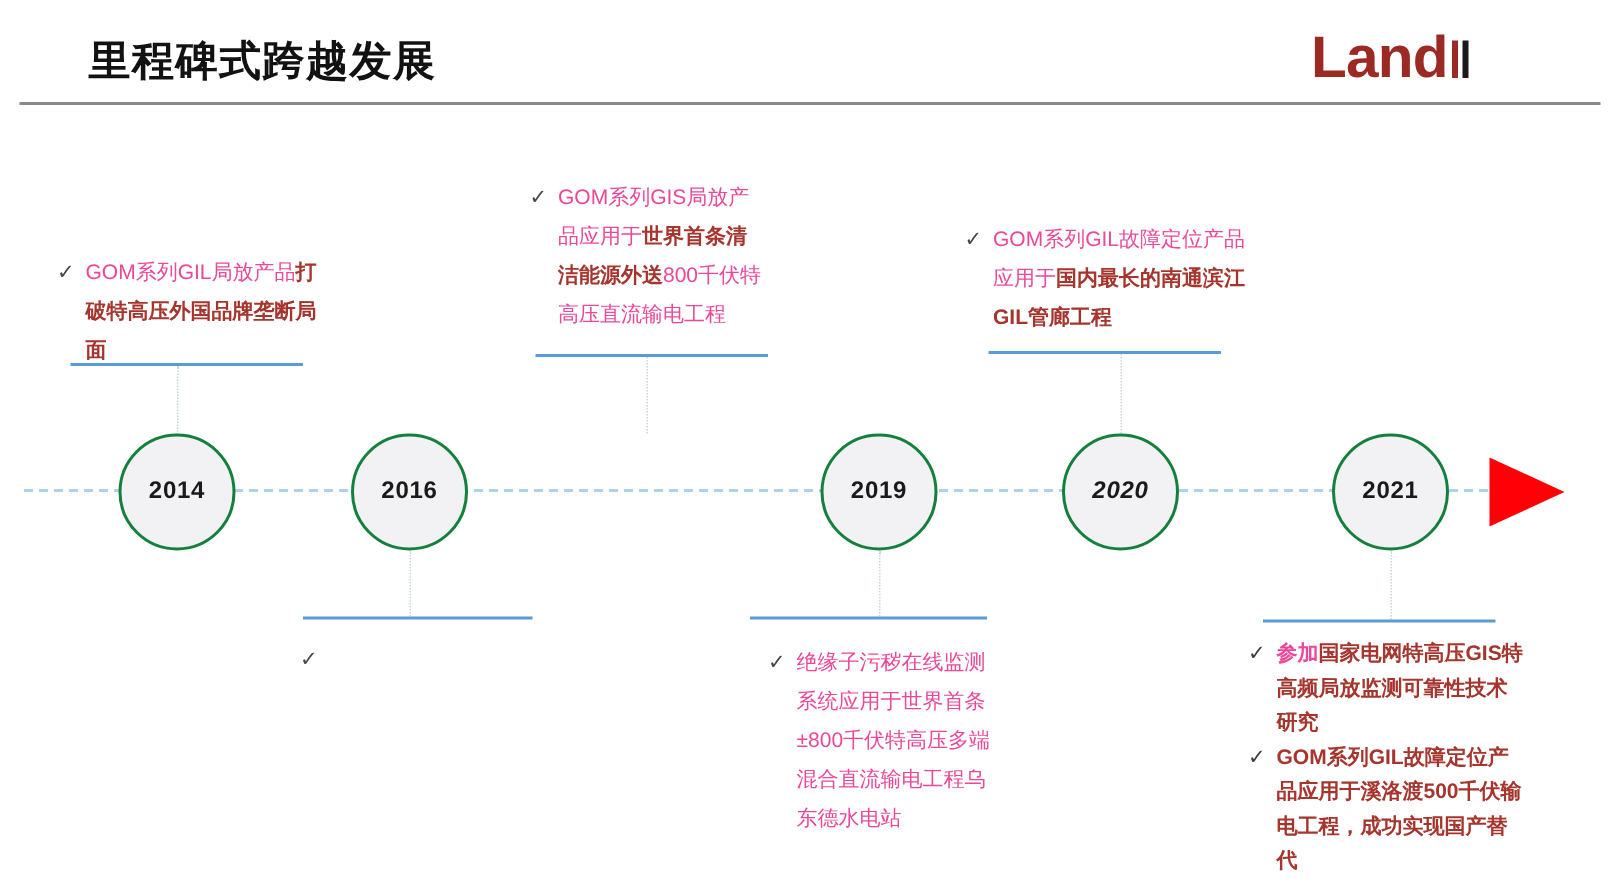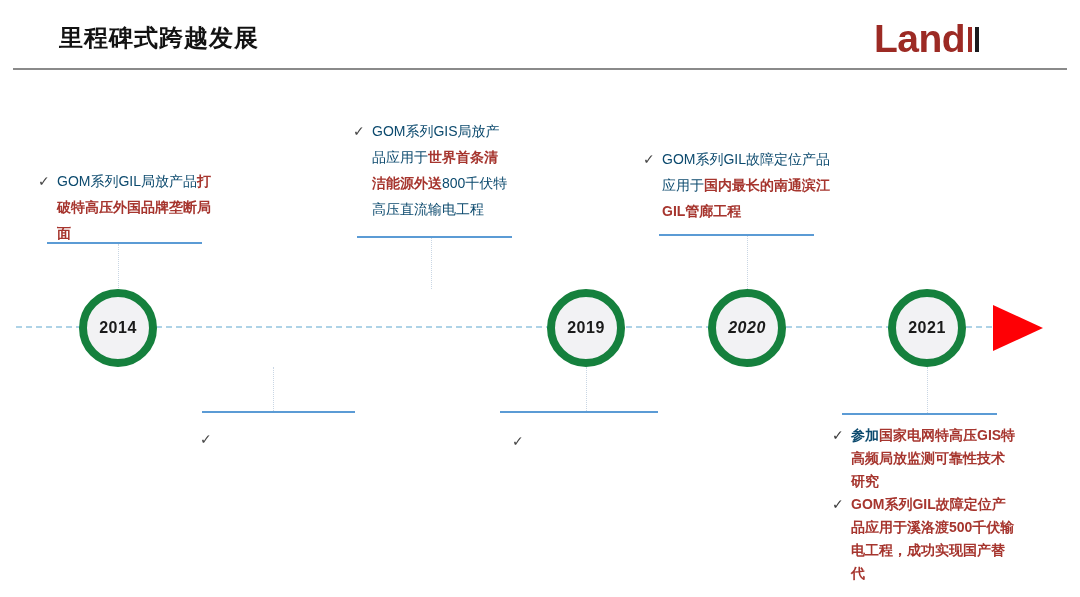--- a/index.html
+++ b/index.html
@@ -5,21 +5,21 @@
   html,body { margin:0; padding:0; background:#ffffff; }
   body { font-family:"Liberation Sans","DejaVu Sans",sans-serif; }
   #slide {
     position:relative; width:1080px; height:597px; background:#ffffff;
     overflow:hidden;
   }
 
   
   .page-title {
     position:absolute; left:59px; top:22px;
-    font-size:24px; font-weight:800; color:#121212; letter-spacing:1px;
+    font-size:28px; font-weight:800; color:#121212; letter-spacing:1px;
   }
   .logo {
     position:absolute; left:874px; top:20px; height:38px;
     display:flex; align-items:center;
     font-size:39px; font-weight:800; letter-spacing:-0.5px;
   }
   .logo .land  { color:#9c2a24; }
   .logo .power { color:#1a1a1d; }
   .logo .bar   { display:inline-block; width:4px; height:25px; margin:0 1.5px; }
   .logo .bar.red   { background:#9c2a24; margin-left:3px; }
@@ -31,21 +31,21 @@
 
   
   .dash-line {
     position:absolute; left:16px; top:326px; width:986px; height:0;
     border-top:2px dashed #aed3e7;
   }
   .circle {
     position:absolute; top:289px; width:78px; height:78px;
     border-radius:50%;
     background:#f2f2f4;
-    border:8px solid #15803d;
+    border:2px solid #15803d;
     box-sizing:border-box;
     display:flex; align-items:center; justify-content:center;
     font-size:16px; font-weight:700; color:#1a1a1a; letter-spacing:0.5px;
   }
   .ci-2014 { left:79px; }
   .ci-2016 { left:234px; }
   .ci-2018 { left:391px; }
   .ci-2019 { left:547px;align-items:center; }
   .ci-2020 { left:708px;font-style:italic; }
   .ci-2021 { left:888px; }
@@ -86,21 +86,21 @@
   .tb-2018 { left:353px; top:118px; width:158px; }
   .tb-2019 { left:512px; top:428px; width:157px; }
   .tb-2020 { left:643px; top:146px; width:196px; }
   .tb-2021 { left:832px; top:424px; width:184px; line-height:23px; font-weight:700; }
 
   .item { display:flex; align-items:flex-start; }
   .check { flex:0 0 19px; width:19px; color:#474747; font-weight:400; }
   .tb-2021 .check { font-weight:700; color:#3c3c3c; }
   .txt { flex:1; }
   .hl { color:#a6352e; font-weight:700; }
-  .pre, .post { color:#0c4a6e; }
+  .pre, .post { color:#ec4899; }
 </style>
 </head>
 <body>
 
 <div id="slide">
 
   <div class="page-title">里程碑式跨越发展</div>
   <div class="logo">
     <span class="land">Land</span>
     <span class="bar red"></span>
@@ -121,20 +121,23 @@
   <div class="bluebar bar-2014"></div>
   <div class="bluebar bar-2016"></div>
   <div class="bluebar bar-2018"></div>
   <div class="bluebar bar-2019"></div>
   <div class="bluebar bar-2020"></div>
   <div class="bluebar bar-2021"></div>
 
   <div class="circle ci-2014">
       <span>2014</span>
     </div>
+  <div class="circle ci-2016">
+      <span>2016</span>
+    </div>
   <div class="circle ci-2019">
       <span>2019</span>
     </div>
   <div class="circle ci-2020">
       <span>2020</span>
     </div>
   <div class="circle ci-2021">
       <span>2021</span>
     </div>
 
@@ -158,20 +161,23 @@
       <span class="check">✓</span>
       <span class="txt">
         <span class="pre">GOM系列GIS局放产品应用于</span><span class="hl">世界首条清洁能源外送</span><span class="post">800千伏特高压直流输电工程</span>
       </span>
     </div>
   </div>
 
   <div class="textblock tb-2019">
     <div class="item">
       <span class="check">✓</span>
+      <span class="txt">
+        <span class="pre">绝缘子污秽在线监测系统应用于世界首条±800千伏特高压多端混合直流输电工程乌东德水电站</span><span class="hl"></span><span class="post"></span>
+      </span>
     </div>
   </div>
 
   <div class="textblock tb-2020">
     <div class="item">
       <span class="check">✓</span>
       <span class="txt">
         <span class="pre">GOM系列GIL故障定位产品应用于</span><span class="hl">国内最长的南通滨江GIL管廊工程</span><span class="post"></span>
       </span>
     </div>

